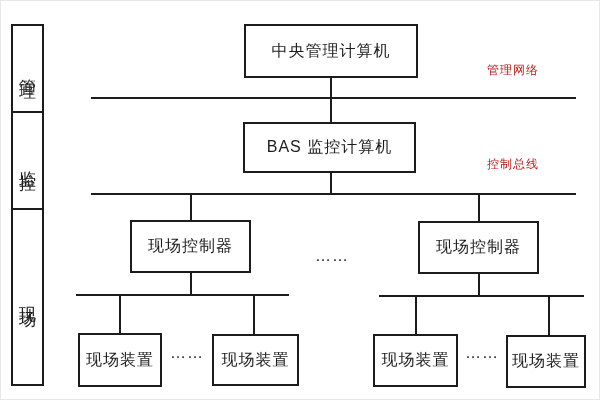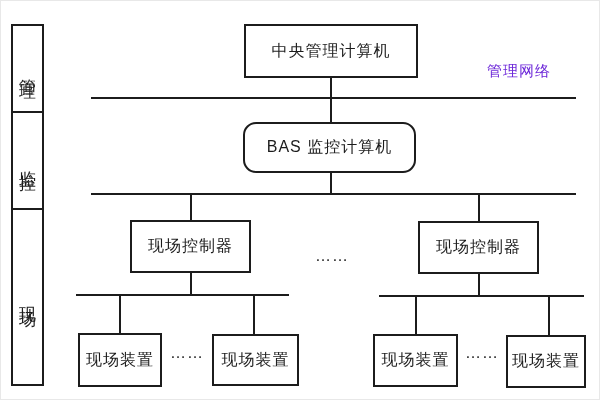--- a/index.html
+++ b/index.html
@@ -31,24 +31,24 @@
   }
 
   
   .hline, .vline { position: absolute; background: #1c1c1c; }
   .hline { height: 2px; }
   .vline { width: 2px; }
 
   
   .bus-label {
     position: absolute;
-    font-size: 15px;
+    font-size: 12px;
     letter-spacing: 1px;
     white-space: nowrap;
-    color: #6d28d9;
+    color: #b91c1c;
   }
 
   
   .dots {
     position: absolute;
     font-size: 16px;
     letter-spacing: 1px;
     color: #1c1c1c;
     text-align: center;
     white-space: nowrap;
@@ -92,21 +92,21 @@
     <div class="tier tier-2">
       <span>监控</span>
     </div>
     <div class="tier tier-3">
       <span>现场</span>
     </div>
   </div>
 
   <div class="node" style="left:243px; top:23px; width:174px; height:54px;">中央管理计算机</div>
 
-  <div class="node" style="left:242px; top:121px; width:173px; height:51px;border-radius:13px;">BAS 监控计算机</div>
+  <div class="node" style="left:242px; top:121px; width:173px; height:51px;">BAS 监控计算机</div>
 
   <div class="node" style="left:129px; top:219px; width:121px; height:53px;">现场控制器</div>
 
   <div class="node" style="left:417px; top:220px; width:121px; height:53px;">现场控制器</div>
 
   <div class="node" style="left:77px; top:332px; width:84px; height:54px;">现场装置</div>
 
   <div class="node" style="left:211px; top:333px; width:87px; height:52px;">现场装置</div>
 
   <div class="node" style="left:372px; top:333px; width:85px; height:53px;">现场装置</div>
@@ -124,18 +124,19 @@
   <div class="vline" style="left:189px; top:194px; height:25px;"></div>
   <div class="vline" style="left:477px; top:194px; height:26px;"></div>
   <div class="vline" style="left:189px; top:272px; height:21px;"></div>
   <div class="vline" style="left:477px; top:273px; height:21px;"></div>
   <div class="vline" style="left:118px; top:295px; height:37px;"></div>
   <div class="vline" style="left:252px; top:295px; height:38px;"></div>
   <div class="vline" style="left:414px; top:296px; height:37px;"></div>
   <div class="vline" style="left:547px; top:296px; height:38px;"></div>
 
   <div class="bus-label" style="left:486px; top:61px;">管理网络</div>
+  <div class="bus-label" style="left:486px; top:155px;">控制总线</div>
 
   <div class="dots" style="left:306px; top:246px; width:50px;">……</div>
   <div class="dots" style="left:161px; top:343px; width:50px;">……</div>
   <div class="dots" style="left:456px; top:343px; width:50px;">……</div>
 
 </div>
 
 </body></html>

